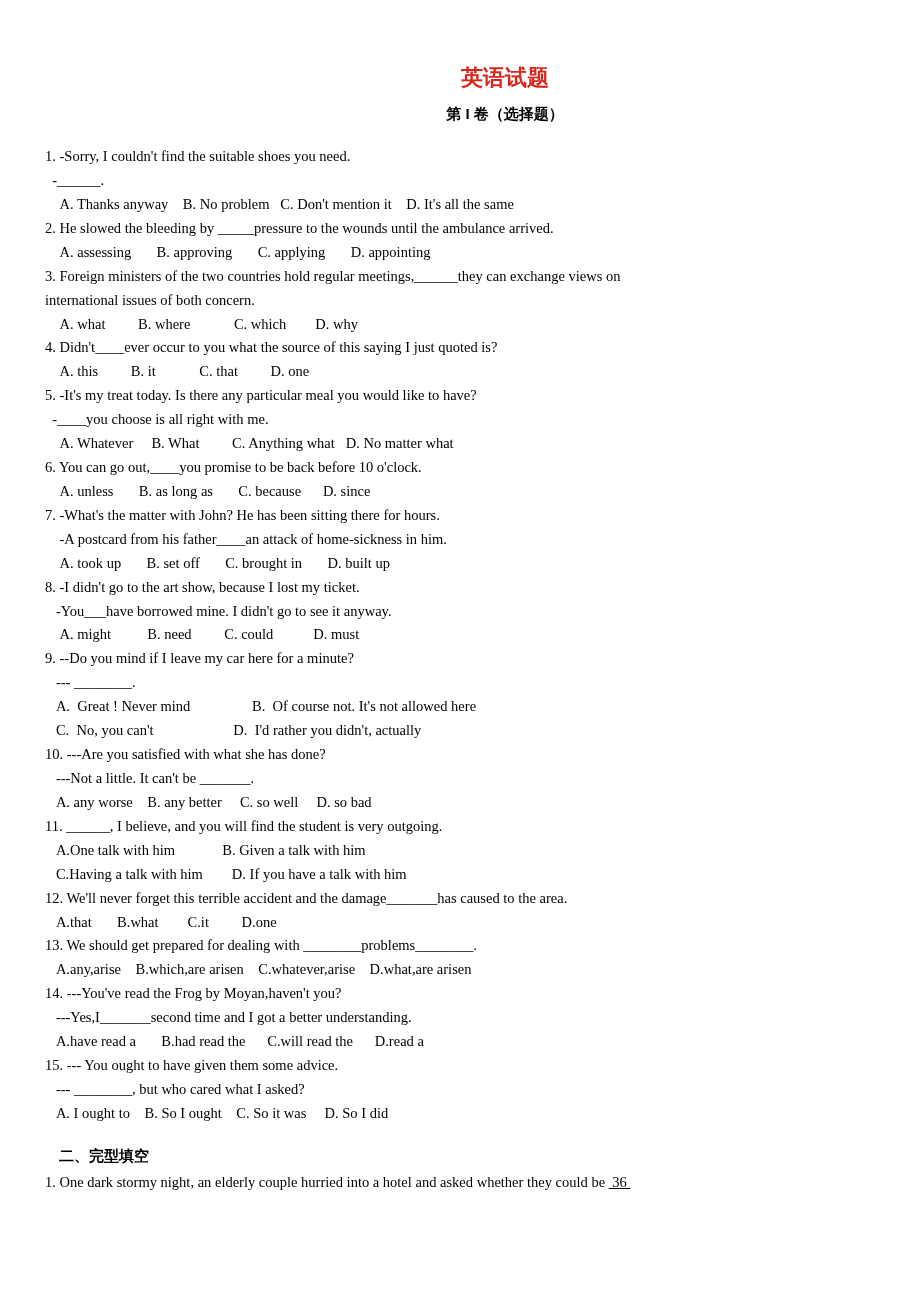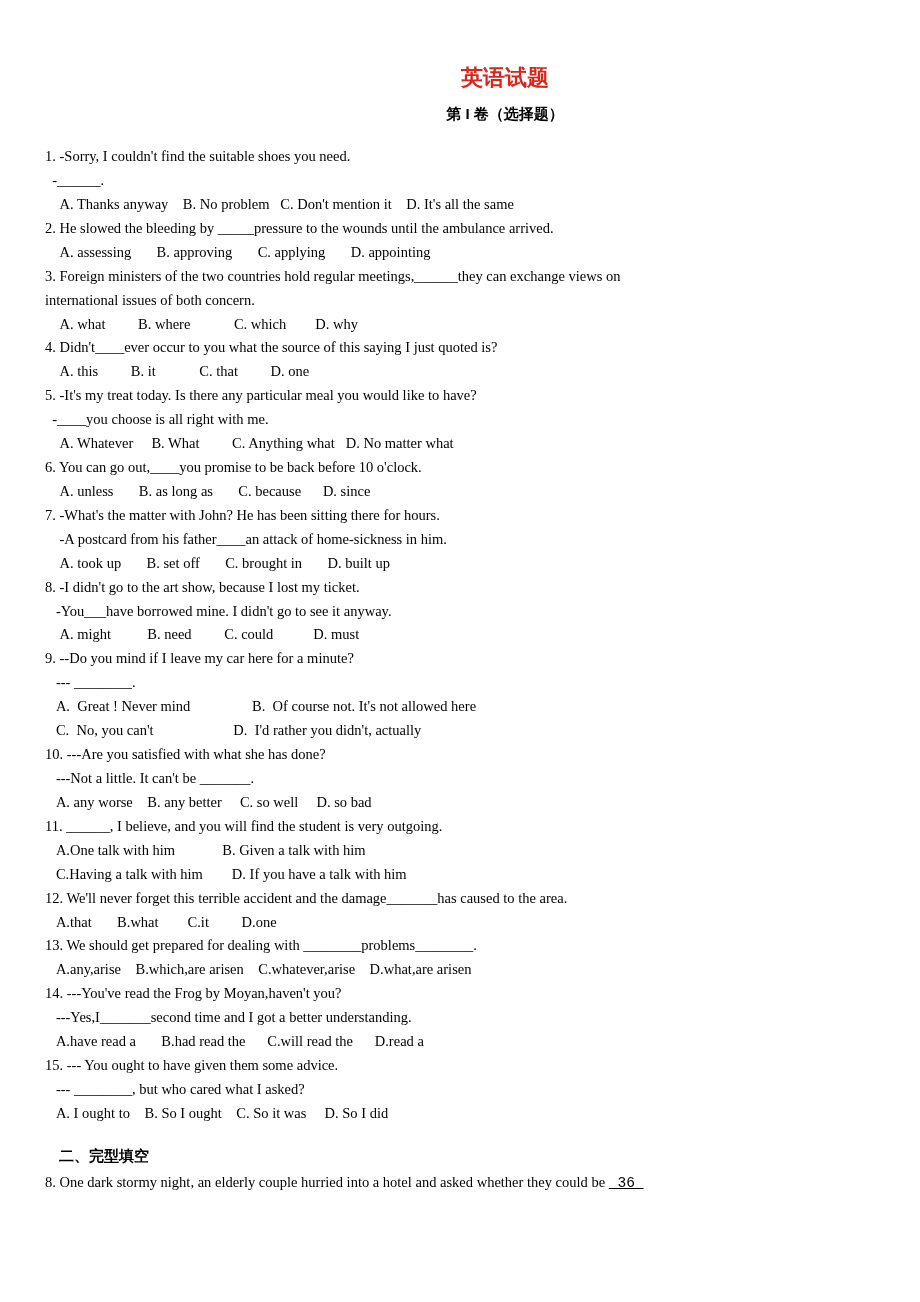--- a/index.html
+++ b/index.html
@@ -31,21 +31,21 @@
   .question { white-space: pre-wrap; }
   .section-head {
     font-family: "SimHei", "黑体", sans-serif;
     font-weight: bold;
     font-size: 15px;
     margin-top: 18px;
     margin-bottom: 2px;
     padding-left: 14px;
   }
   .page-wrap { position: relative; min-height: 1302px; box-sizing: border-box; width: 920px; }
-  .blank-num { text-decoration: underline; font-family: Liberation Mono, monospace; }
+  .blank-num { text-decoration: underline; }
 </style>
 </head>
 <body>
 <div class="page-wrap">
 
 <div class="title">英语试题</div>
 <div class="subtitle">第 I 卷（选择题）</div>
 
 <div id="questions-container">
       <div class="question">1. -Sorry, I couldn't find the suitable shoes you need.
@@ -85,15 +85,15 @@
    A.any,arise    B.which,are arisen    C.whatever,arise    D.what,are arisen</div>
       <div class="question">14. ---You've read the Frog by Moyan,haven't you?
    ---Yes,I_______second time and I got a better understanding.
    A.have read a       B.had read the      C.will read the      D.read a</div>
       <div class="question">15. --- You ought to have given them some advice.
    --- ________, but who cared what I asked?
    A. I ought to    B. So I ought    C. So it was     D. So I did</div>
     </div>
 
 <div class="section-head">二、完型填空</div>
-<div class="question"><span>8. One dark stormy night, an elderly couple hurried into a hotel and asked whether they could be </span><span class="blank-num"> 36 </span></div>
+<div class="question"><span>1. One dark stormy night, an elderly couple hurried into a hotel and asked whether they could be </span><span class="blank-num"> 36 </span></div>
 
 </div>
 
 </body></html>

